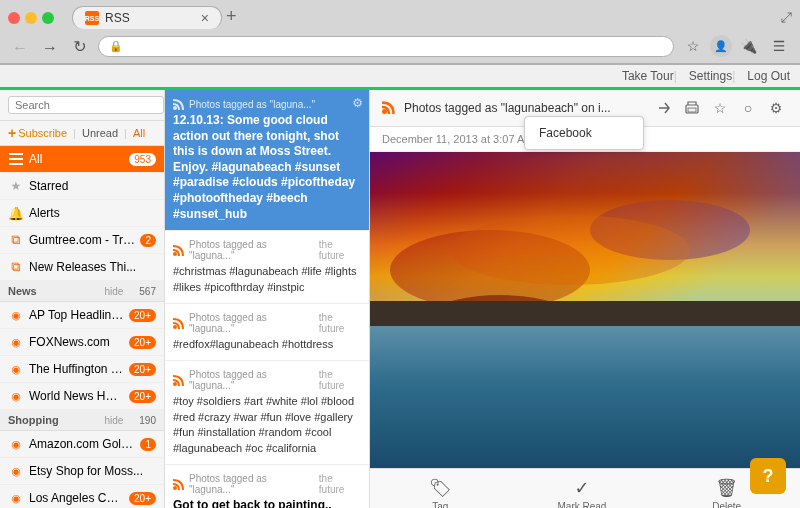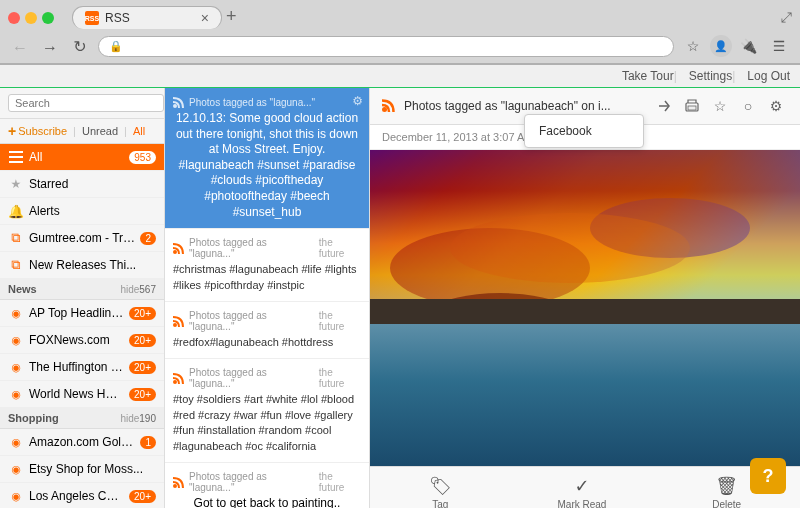--- a/index.html
+++ b/index.html
@@ -22,21 +22,21 @@
 
     .nav-bar { display: flex; align-items: center; padding: 4px 8px; gap: 6px; background: #d6d6d6; border-bottom: 1px solid #b0b0b0; }
     .nav-btn { background: none; border: none; cursor: pointer; color: #555; font-size: 16px; width: 24px; height: 24px; display: flex; align-items: center; justify-content: center; border-radius: 3px; }
     .nav-btn.disabled { color: #aaa; cursor: default; }
     .address-bar { flex: 1; background: white; border: 1px solid #b0b0b0; border-radius: 12px; padding: 3px 10px; display: flex; align-items: center; gap: 6px; }
     .address-bar .lock-icon { color: #4a4; font-size: 11px; }
     .address-text { flex: 1; font-size: 13px; color: #333; }
     .nav-actions { display: flex; gap: 4px; align-items: center; }
     .nav-action-btn { background: none; border: none; cursor: pointer; width: 26px; height: 26px; border-radius: 3px; display: flex; align-items: center; justify-content: center; color: #555; font-size: 14px; }
 
-    .top-bar { background: #f0f0f0; padding: 4px 10px; display: flex; align-items: flex-end; justify-content: flex-end; border-bottom: 1px solid #22c55e; font-size: 12px; }
+    .top-bar { background: #f0f0f0; padding: 4px 10px; display: flex; align-items: flex-end; justify-content: flex-end; border-bottom: 3px solid #22c55e; font-size: 12px; }
     .top-bar a { color: #555; text-decoration: none; margin-left: 12px; cursor: pointer; }
 
     
     .main-layout { display: flex; height: 430px; }
 
     
     .sidebar { width: 165px; background: #f5f5f5; border-right: 1px solid #ddd; overflow-y: auto; flex-shrink: 0; }
     .sidebar-header { display: flex; align-items: center; padding: 6px 8px; gap: 8px; border-bottom: 1px solid #ddd; }
     .search-box { flex: 1; border: 1px solid #ccc; border-radius: 3px; padding: 2px 6px; font-size: 11px; background: white; }
     .sidebar-actions { display: flex; align-items: center; padding: 4px 8px; gap: 6px; border-bottom: 1px solid #ddd; font-size: 11px; }
@@ -47,32 +47,32 @@
 
     .sidebar-item { display: flex; align-items: center; padding: 5px 8px; cursor: pointer; border-bottom: 1px solid #eee; gap: 5px; }
     .sidebar-item.active { background: #ff6600; color: white; }
     .sidebar-item .item-icon { width: 16px; height: 16px; display: flex; align-items: center; justify-content: center; flex-shrink: 0; }
     .sidebar-item .item-label { flex: 1; font-size: 12px; white-space: nowrap; overflow: hidden; text-overflow: ellipsis; }
     .sidebar-item .item-count { font-size: 10px; background: #ff6600; color: white; border-radius: 8px; padding: 1px 5px; }
     .sidebar-item.active .item-count { background: white; color: #ff6600; }
 
     .section-header { display: flex; align-items: center; padding: 4px 8px; background: #eee; border-bottom: 1px solid #ddd; cursor: pointer; }
     .section-header .section-label { flex: 1; font-size: 11px; font-weight: bold; color: #555; }
-    .section-header .section-hide { font-size: 10px; color: #999; margin-right: 0; }
+    .section-header .section-hide { font-size: 10px; color: #999; margin-right: 16px; }
     .section-header .section-count { font-size: 10px; color: #666; }
 
     
     .feed-list { width: 205px; background: white; border-right: 1px solid #ddd; overflow-y: auto; flex-shrink: 0; }
     .feed-item { padding: 8px 8px; border-bottom: 1px solid #eee; cursor: pointer; position: relative; }
     .feed-item.selected { background: #4a90d9; color: white; }
     .feed-item .feed-source { display: flex; align-items: center; gap: 4px; font-size: 10px; color: #999; margin-bottom: 3px; }
     .feed-item.selected .feed-source { color: rgba(255,255,255,0.8); }
     .feed-item .feed-source-icon { width: 12px; height: 12px; }
     .feed-item .feed-time { margin-left: auto; font-size: 10px; color: #aaa; }
-    .feed-item .feed-title { font-size: 12px; font-weight: normal; line-height: 1.3; text-align: center; }
+    .feed-item .feed-title { font-size: 12px; font-weight: bold; line-height: 1.3; }
     .feed-item.selected .feed-title { color: white; }
     .feed-item .feed-tags { font-size: 11px; color: #333; margin-top: 2px; line-height: 1.4; }
     .feed-settings-icon { position: absolute; top: 6px; right: 6px; color: #ccc; font-size: 12px; }
     .feed-item.selected .feed-settings-icon { color: rgba(255,255,255,0.7); }
 
     
     .content-area { flex: 1; display: flex; flex-direction: column; overflow: hidden; background: white; }
     .content-header { padding: 6px 12px; border-bottom: 1px solid #ddd; display: flex; align-items: center; gap: 8px; background: #f8f8f8; }
     .content-header .rss-icon { color: #f60; font-size: 14px; }
     .content-title { flex: 1; font-size: 12px; color: #333; font-weight: normal; }

